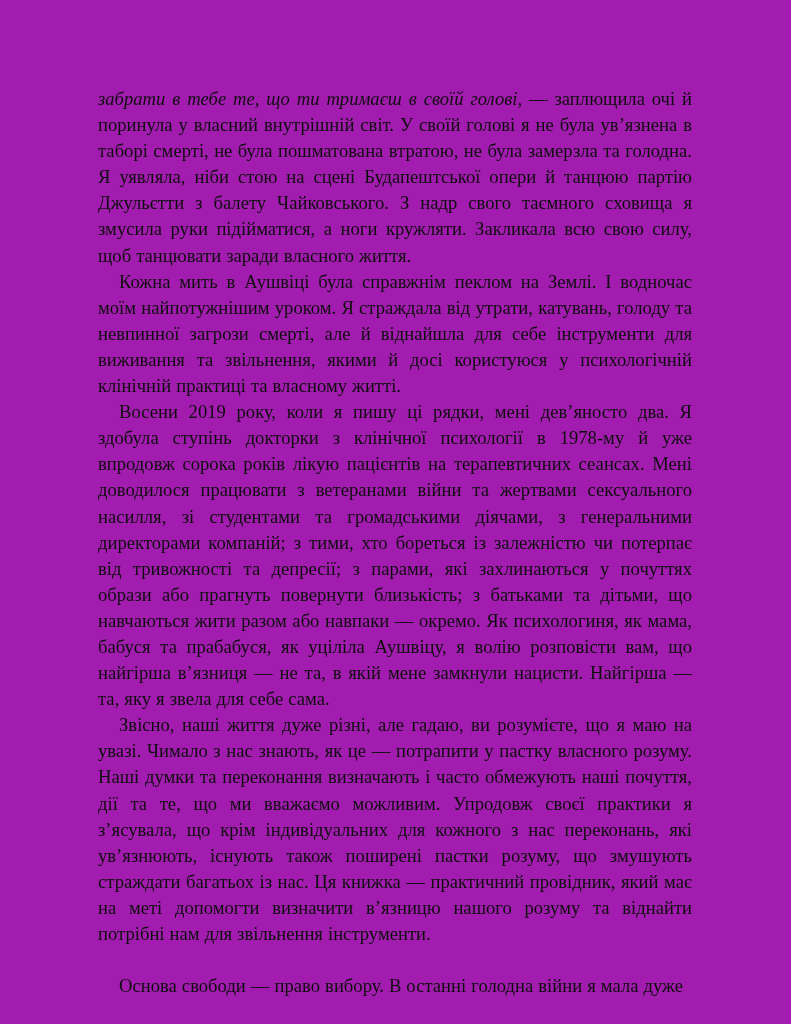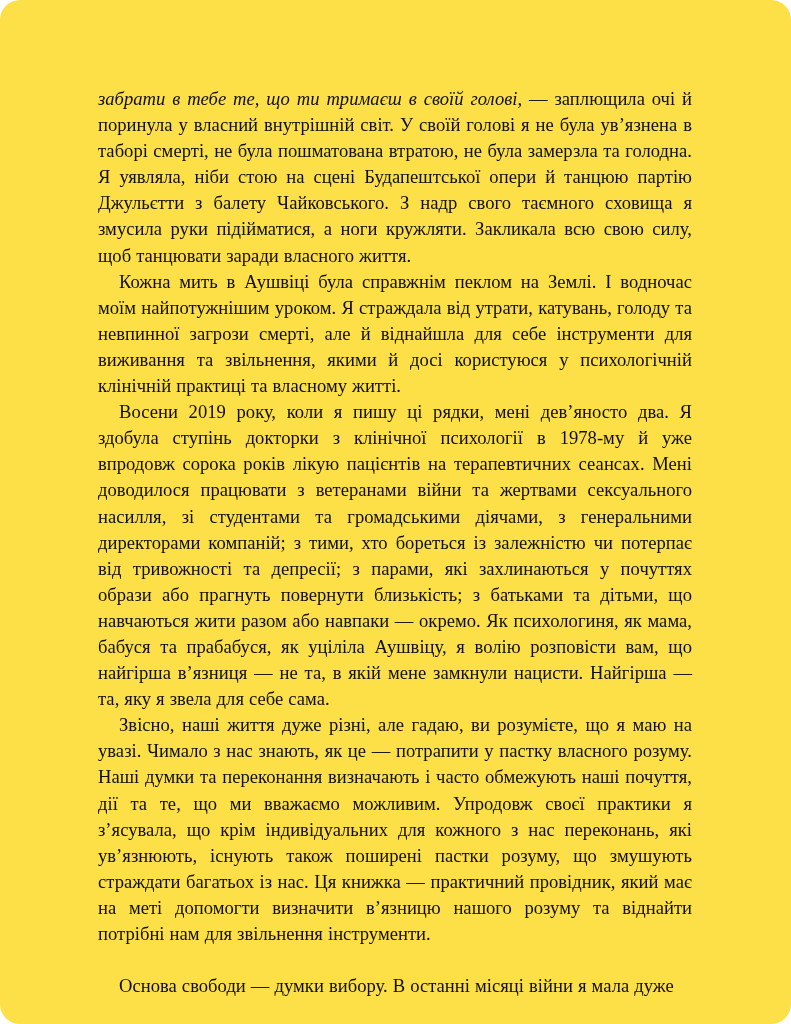--- a/index.html
+++ b/index.html
@@ -12,23 +12,22 @@
     background: #ffffff;
     font-family: "Liberation Serif", "DejaVu Serif", serif;
     color: #100f0f;
     overflow: hidden;
   }
 
   .page {
     position: relative;
     width: 791px;
     height: 1024px;
-    background: #fde047;
+    background: #a21caf;
     box-sizing: border-box;
-    border-radius: 20px;
   }
 
   .text-column {
     position: absolute;
     left: 98px;
     top: 86px;
     width: 594px;
   }
 
   p.para {
@@ -66,16 +65,16 @@
   <div class="text-column">
 
     <p class="para continuation"><span class="italic-run">забрати в тебе те, що ти тримаєш в своїй голові,</span><span> — заплющила очі й поринула у власний внутрішній світ. У своїй голові я не була ув’язнена в таборі смерті, не була пошматована втратою, не була замерзла та голодна. Я уявляла, ніби стою на сцені Будапештської опери й танцюю партію Джульєтти з балету Чайковського. З надр свого таємного сховища я змусила руки підійматися, а ноги кружляти. Закликала всю свою силу, щоб танцювати заради власного життя.</span></p>
 
     <p class="para">Кожна мить в Аушвіці була справжнім пеклом на Землі. І водночас моїм найпотужнішим уроком. Я страждала від утрати, катувань, голоду та невпинної загрози смерті, але й віднайшла для себе інструменти для виживання та звільнення, якими й досі користуюся у психологічній клінічній практиці та власному житті.</p>
 
     <p class="para">Восени 2019 року, коли я пишу ці рядки, мені дев’яносто два. Я здобула ступінь докторки з клінічної психології в 1978-му й уже впродовж сорока років лікую пацієнтів на терапевтичних сеансах. Мені доводилося працювати з ветеранами війни та жертвами сексуального насилля, зі студентами та громадськими діячами, з генеральними директорами компаній; з тими, хто бореться із залежністю чи потерпає від тривожності та депресії; з парами, які захлинаються у почуттях образи або прагнуть повернути близькість; з батьками та дітьми, що навчаються жити разом або навпаки — окремо. Як психологиня, як мама, бабуся та прабабуся, як уціліла Аушвіцу, я волію розповісти вам, що найгірша в’язниця — не та, в якій мене замкнули нацисти. Найгірша — та, яку я звела для себе сама.</p>
 
     <p class="para">Звісно, наші життя дуже різні, але гадаю, ви розумієте, що я маю на увазі. Чимало з нас знають, як це — потрапити у пастку власного розуму. Наші думки та переконання визначають і часто обмежують наші почуття, дії та те, що ми вважаємо можливим. Упродовж своєї практики я з’ясувала, що крім індивідуальних для кожного з нас переконань, які ув’язнюють, існують також поширені пастки розуму, що змушують страждати багатьох із нас. Ця книжка — практичний провідник, який має на меті допомогти визначити в’язницю нашого розуму та віднайти потрібні нам для звільнення інструменти.</p>
 
-    <p class="para after-break">Основа свободи — думки вибору. В останні місяці війни я мала дуже</p>
+    <p class="para after-break">Основа свободи — право вибору. В останні голодна війни я мала дуже</p>
 
   </div>
 </div>
 
 </body></html>

